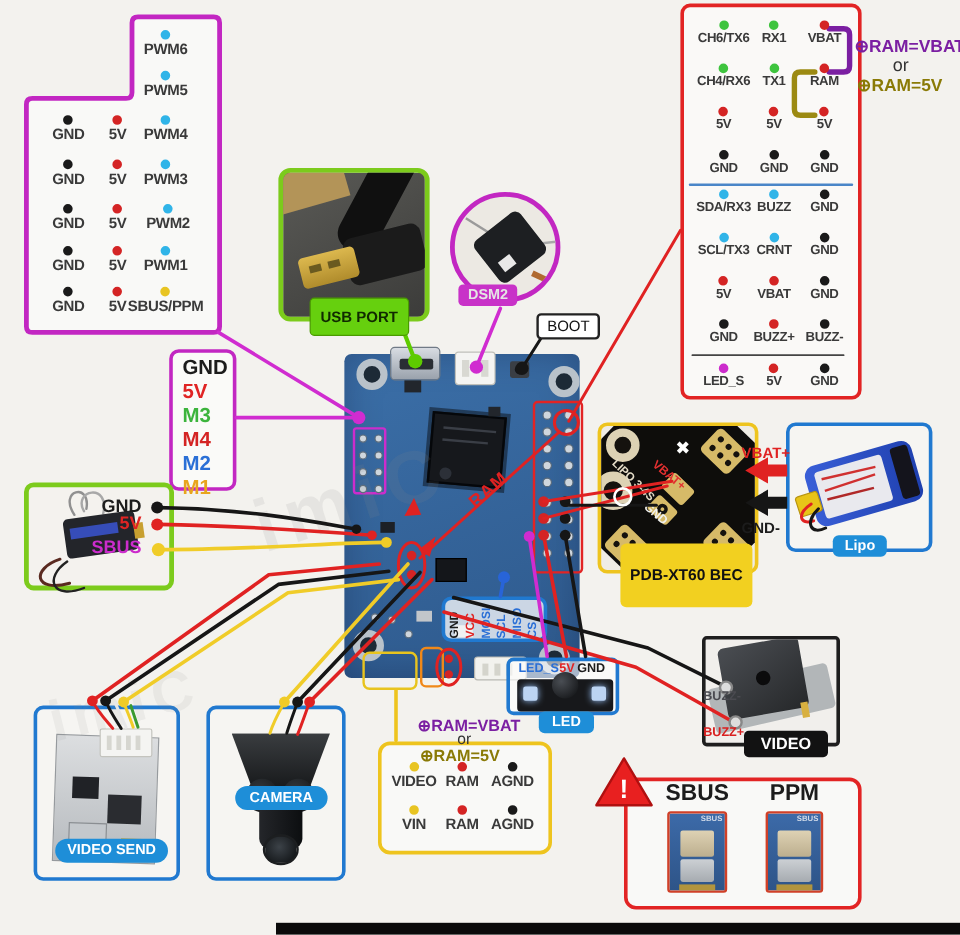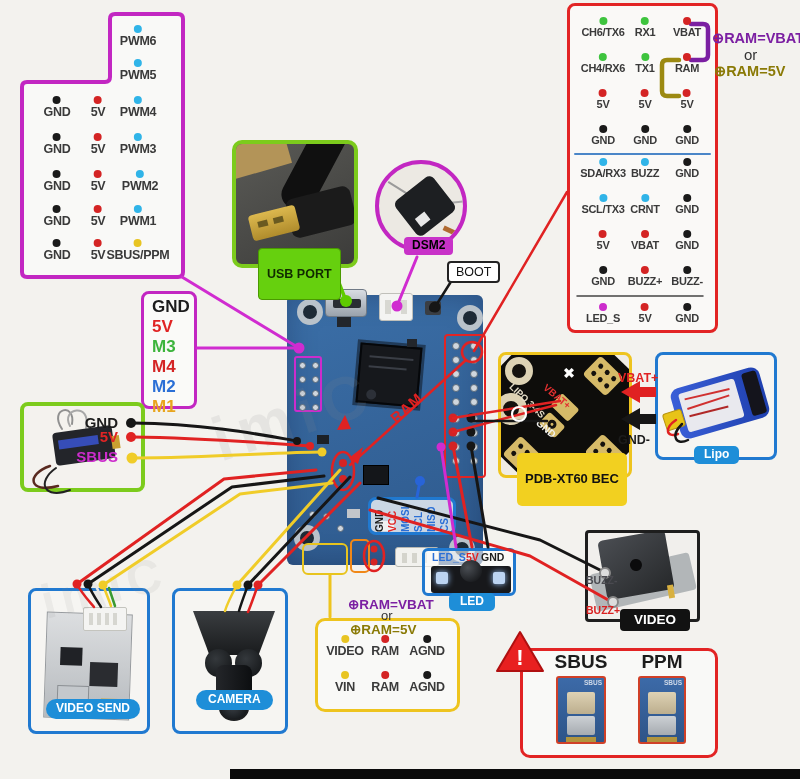--- a/index.html
+++ b/index.html
@@ -522,29 +522,29 @@
   </div>
 
 <div class="t" style="left:712px;top:30px;font-size:14.5px;color:var(--ram_purple)">⊕RAM=VBAT</div>
 <div class="t" style="left:744px;top:46px;font-size:15px;color:#333;font-weight:400">or</div>
 <div class="t" style="left:714px;top:63px;font-size:14.5px;color:var(--ram_olive)">⊕RAM=5V</div>
 
 <div class="t" style="left:70px;top:414px;width:48px;text-align:right;font-size:15px;color:var(--gnd_dark)">GND</div>
 <div class="t" style="left:86px;top:428px;width:32px;text-align:right;font-size:15px;color:var(--v5_red)">5V</div>
 <div class="t" style="left:70px;top:448px;width:48px;text-align:right;font-size:15px;color:var(--sbus_magenta)">SBUS</div>
 
-<div class="badge" style="left:258px;top:248px;padding:18px 8px;background:var(--badge_green);border:1.5px solid #4a9a00;color:#102a00;font-size:12.5px;border-radius:4px">USB PORT</div>
-<div class="badge" style="left:404px;top:237px;padding:2px 8px;background:var(--badge_magenta);color:#000000;font-size:12px;border-radius:4px">DSM2</div>
+<div class="badge" style="left:258px;top:248px;padding:8px 8px;background:var(--badge_green);border:1.5px solid #4a9a00;color:#102a00;font-size:12.5px;border-radius:4px">USB PORT</div>
+<div class="badge" style="left:382px;top:237px;padding:2px 8px;background:var(--badge_magenta);color:#e5e5e5;font-size:12px;border-radius:4px">DSM2</div>
 <div class="badge" style="left:447px;top:261px;padding:2px 7px;background:#fff;border:2px solid #222;color:#111;font-size:12.5px;font-weight:400;border-radius:4px">BOOT</div>
 <div class="badge" style="left:517px;top:453px;padding:19px 8px;background:var(--badge_yellow);color:#111;font-size:13px;border-radius:5px">PDB-XT60 BEC</div>
 <div class="badge" style="left:694px;top:446px;padding:2px 10px;background:var(--badge_blue);color:#fff;font-size:12px">Lipo</div>
 <div class="badge" style="left:620px;top:609px;padding:3px 14px;background:var(--badge_black);color:#fff;font-size:13.5px;border-radius:4px">VIDEO</div>
 <div class="badge" style="left:449px;top:593px;padding:2px 11px;background:var(--badge_blue);color:#fff;font-size:12px">LED</div>
 <div class="badge" style="left:46px;top:699px;padding:3px 10px;background:var(--badge_blue);color:#fff;font-size:12px;border-radius:10px">VIDEO SEND</div>
-<div class="badge" style="left:196px;top:690px;padding:3px 12px;background:var(--badge_blue);color:#fff;font-size:12px;border-radius:10px">CAMERA</div>
+<div class="badge" style="left:196px;top:655px;padding:3px 12px;background:var(--badge_blue);color:#fff;font-size:12px;border-radius:10px">CAMERA</div>
 
 <div class="t" style="left:618px;top:371px;font-size:12.5px;color:#e02222">VBAT+</div>
 <div class="t" style="left:618px;top:433px;font-size:12.5px;color:#1c1c1c">GND-</div>
 
 <div class="t" style="left:586px;top:574px;font-size:10.5px;color:#4a4a50;z-index:6">BUZZ-</div>
 <div class="t" style="left:586px;top:604px;font-size:10.5px;color:#d82020;z-index:6">BUZZ+</div>
 
 <div class="t" style="left:553px;top:651px;width:56px;text-align:center;font-size:19px;color:#1c1c1c">SBUS</div>
 <div class="t" style="left:637px;top:651px;width:50px;text-align:center;font-size:19px;color:#1c1c1c">PPM</div>
 

